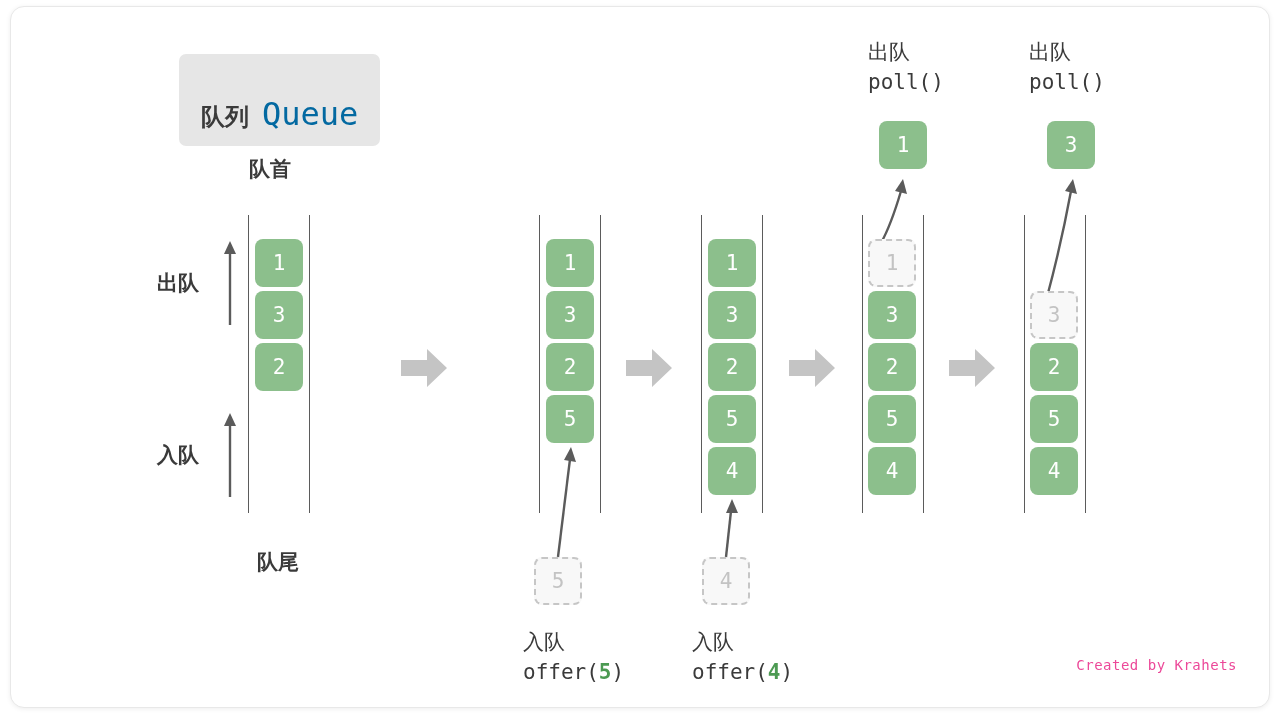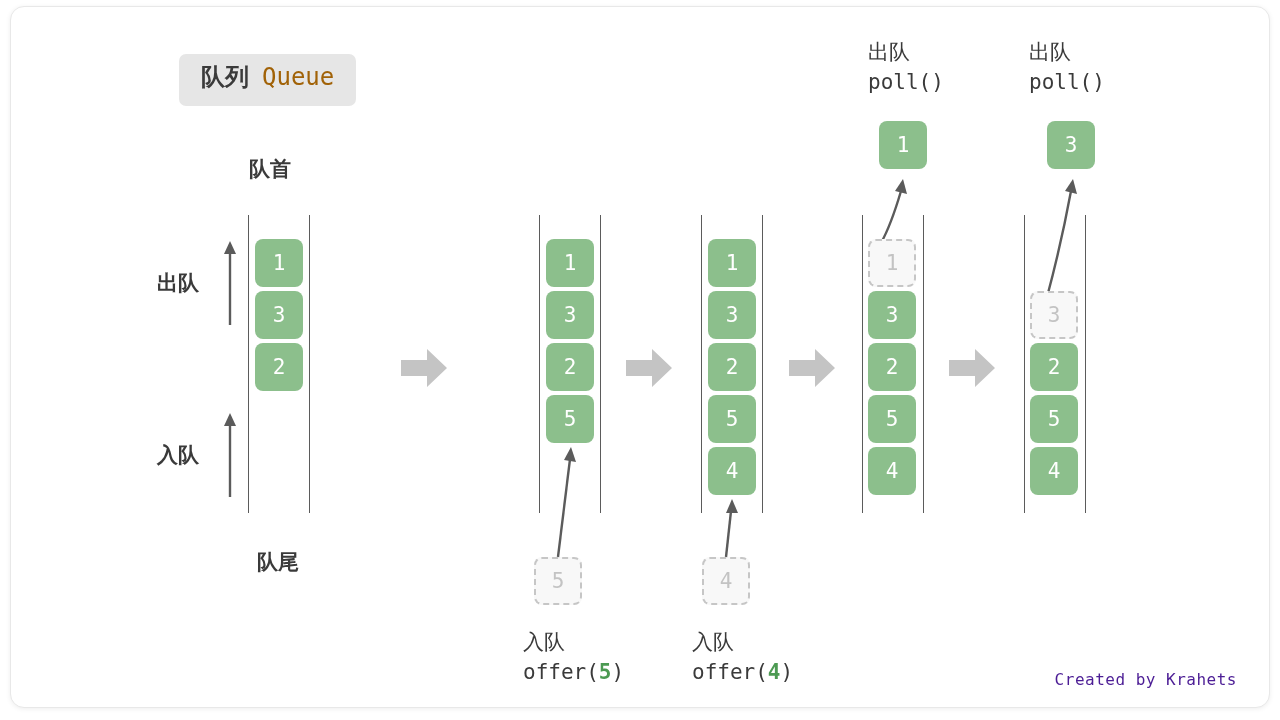--- a/index.html
+++ b/index.html
@@ -9,26 +9,26 @@
     position:absolute;left:10px;top:6px;width:1258px;height:700px;
     background:#ffffff;border:1px solid #e8e8e8;border-radius:14px;
     box-shadow:0 1px 5px rgba(0,0,0,0.07);
     overflow:hidden;
   }
 
   
   #title-badge{
     position:absolute;left:168px;top:47px;
     background:#e6e6e6;border-radius:7px;
-    padding:7px 22px 13px 22px;
+    padding:25px 22px 13px 22px;
     display:flex;align-items:baseline;gap:13px;
     white-space:nowrap;
   }
   #title-badge .cn{font-size:24px;font-weight:bold;color:#3a3a3a;}
-  #title-badge .en{font-size:24px;color:#a16207;font-family:"DejaVu Sans Mono","Liberation Mono",monospace;}
+  #title-badge .en{font-size:32px;color:#0369a1;font-family:"DejaVu Sans Mono","Liberation Mono",monospace;margin-top:16px;}
 
   
   .rail{position:absolute;width:1px;background:#5b5b5b;}
   .cell{
     position:absolute;width:48px;height:48px;border-radius:8px;
     background:#8cbf8c;color:#ffffff;
     font-family:"DejaVu Sans Mono","Liberation Mono",monospace;
     font-size:21px;display:flex;align-items:center;justify-content:center;
   }
   .cell.ghost{
@@ -40,23 +40,23 @@
   .op{
     position:absolute;white-space:nowrap;text-align:left;line-height:1.45;
   }
   .op .cn{font-size:21px;color:#3a3a3a;display:block;}
   .op .code{font-size:21px;color:#3a3a3a;font-family:"DejaVu Sans Mono","Liberation Mono",monospace;display:block;text-align:center;}
   .op .code .num{color:#4c9a52;font-weight:bold;}
 
   .blockarrow{position:absolute;width:46px;height:40px;}
   .thinarrow{position:absolute;}
   .credit{
-    position:absolute;right:32px;bottom:18px;
+    position:absolute;right:32px;bottom:34px;
     font-family:"DejaVu Sans Mono","Liberation Mono",monospace;
-    font-size:16px;color:#4c1d95;letter-spacing:.5px;
+    font-size:14px;color:#ec4899;letter-spacing:.5px;
   }
   svg{overflow:visible;}
 </style>
 </head>
 <body>
 
 <div id="card">
 
   <div id="title-badge">
     <span class="cn">队列</span>

